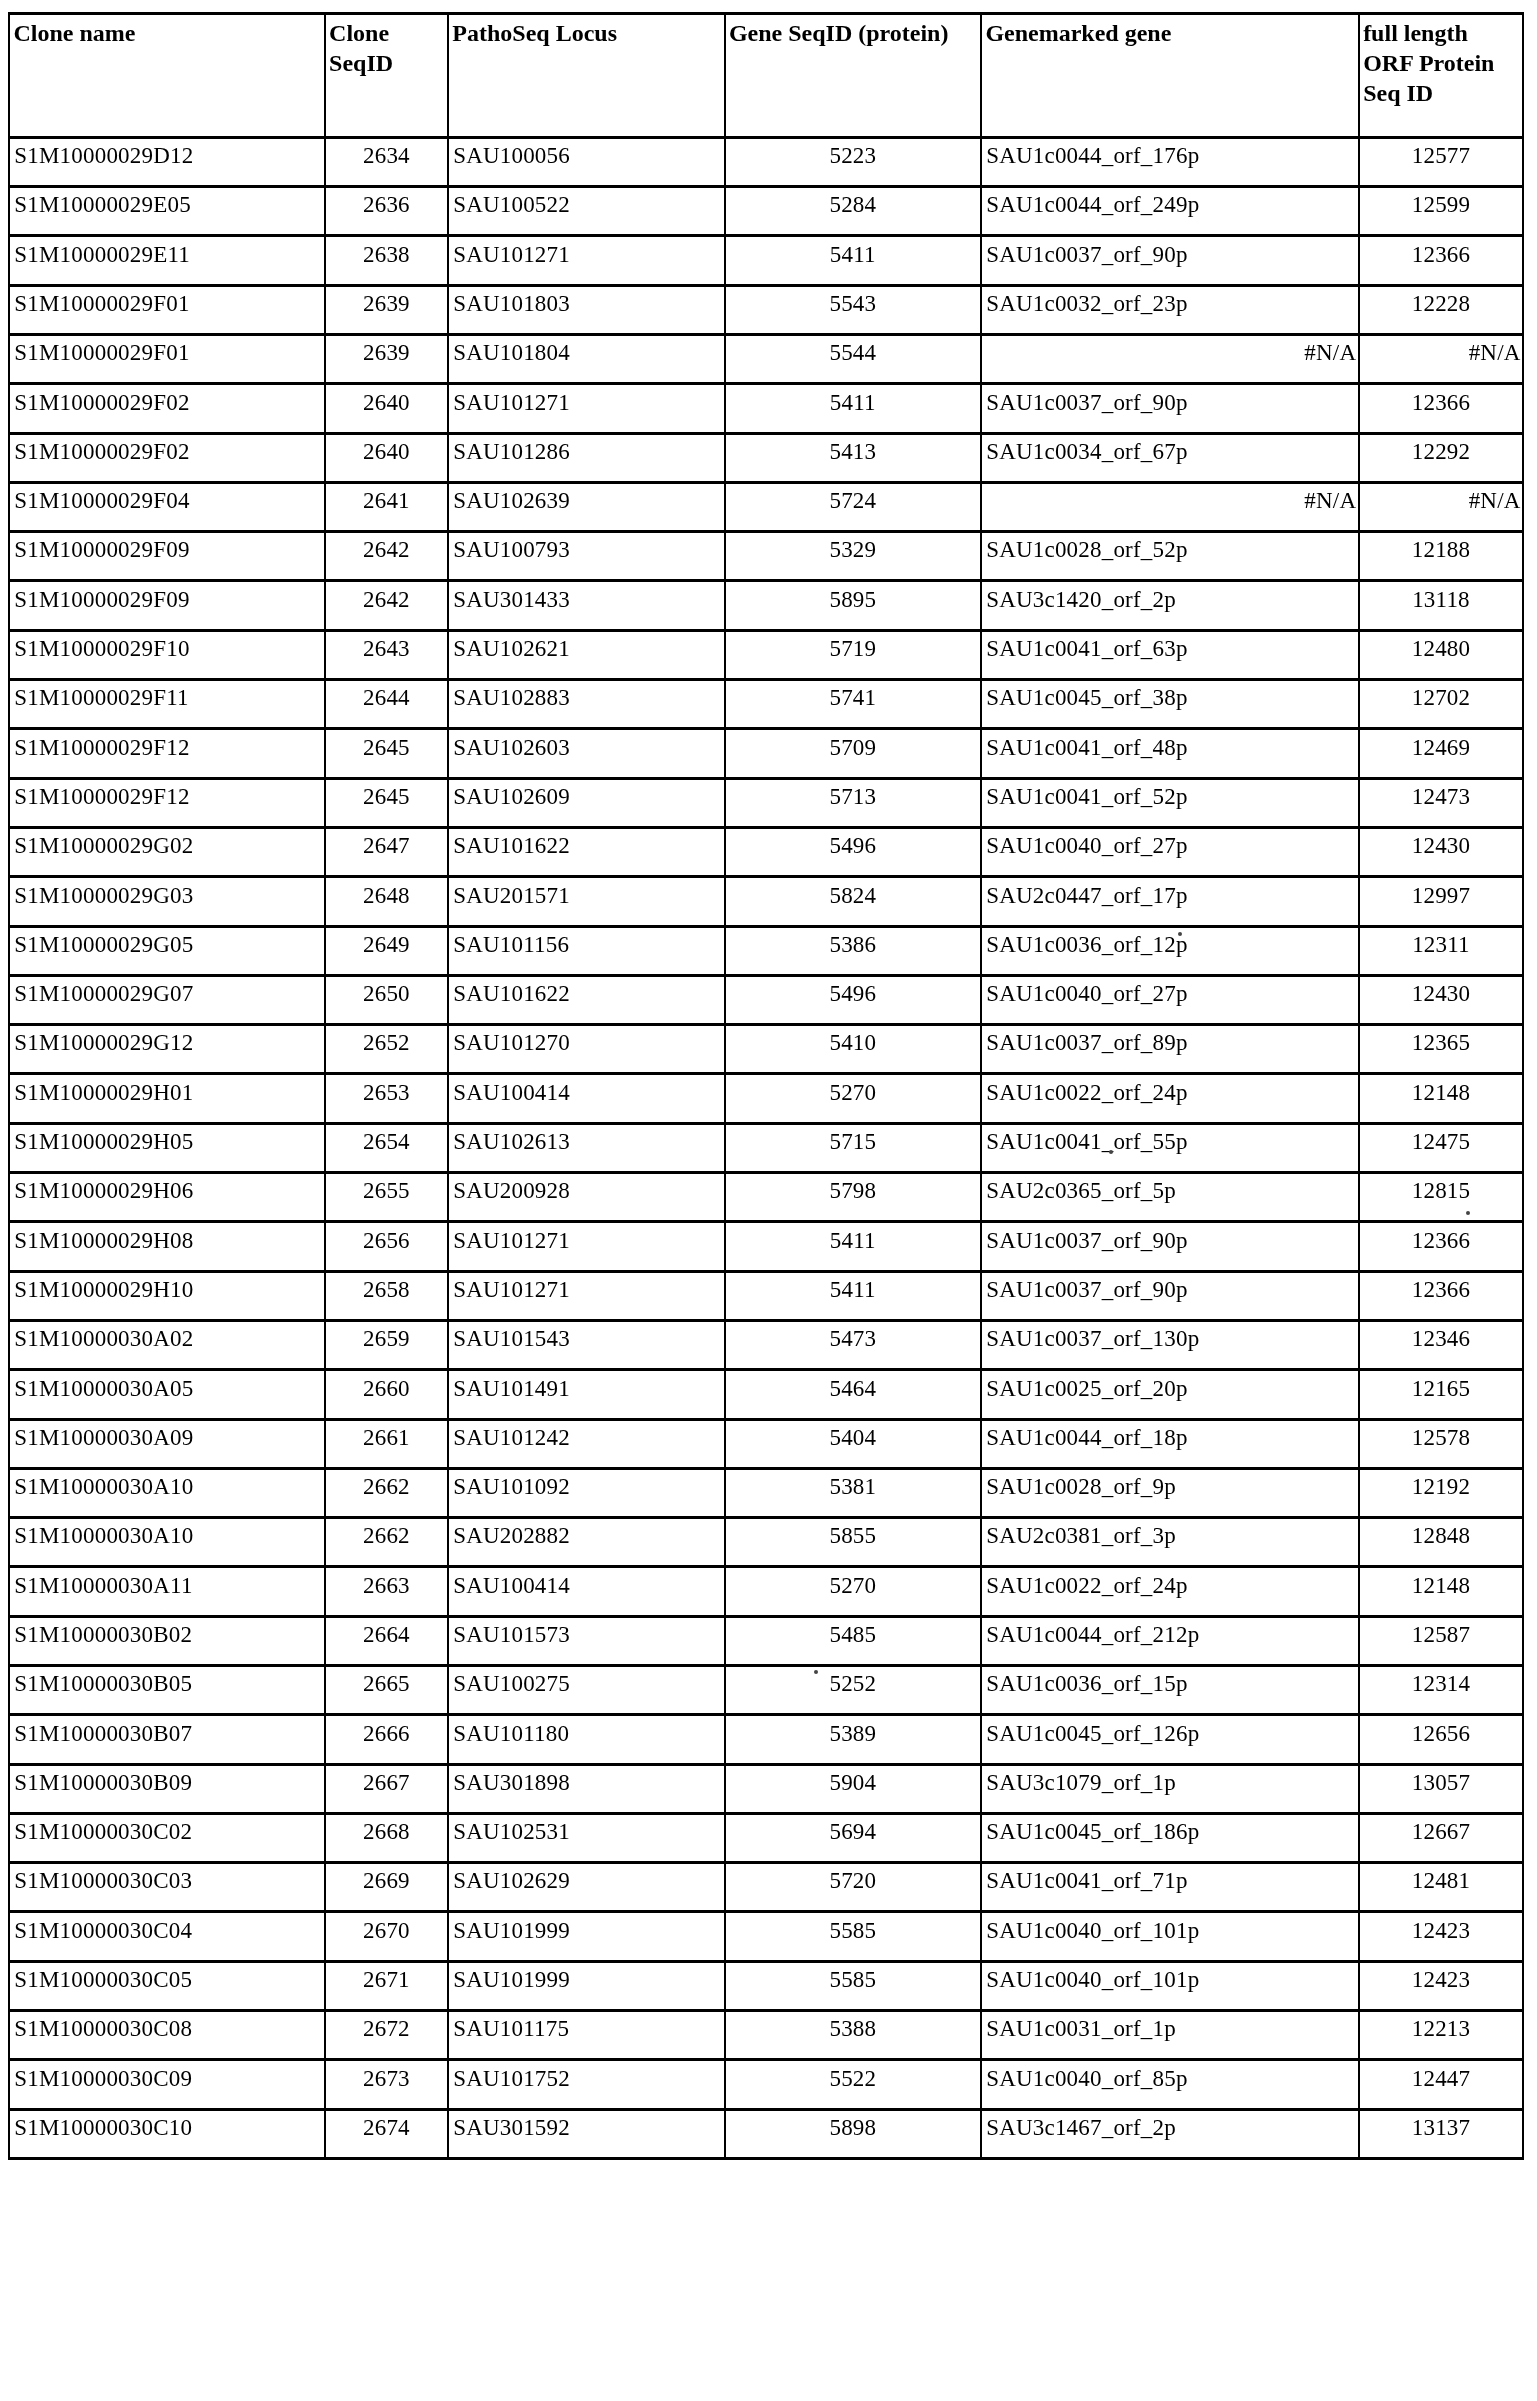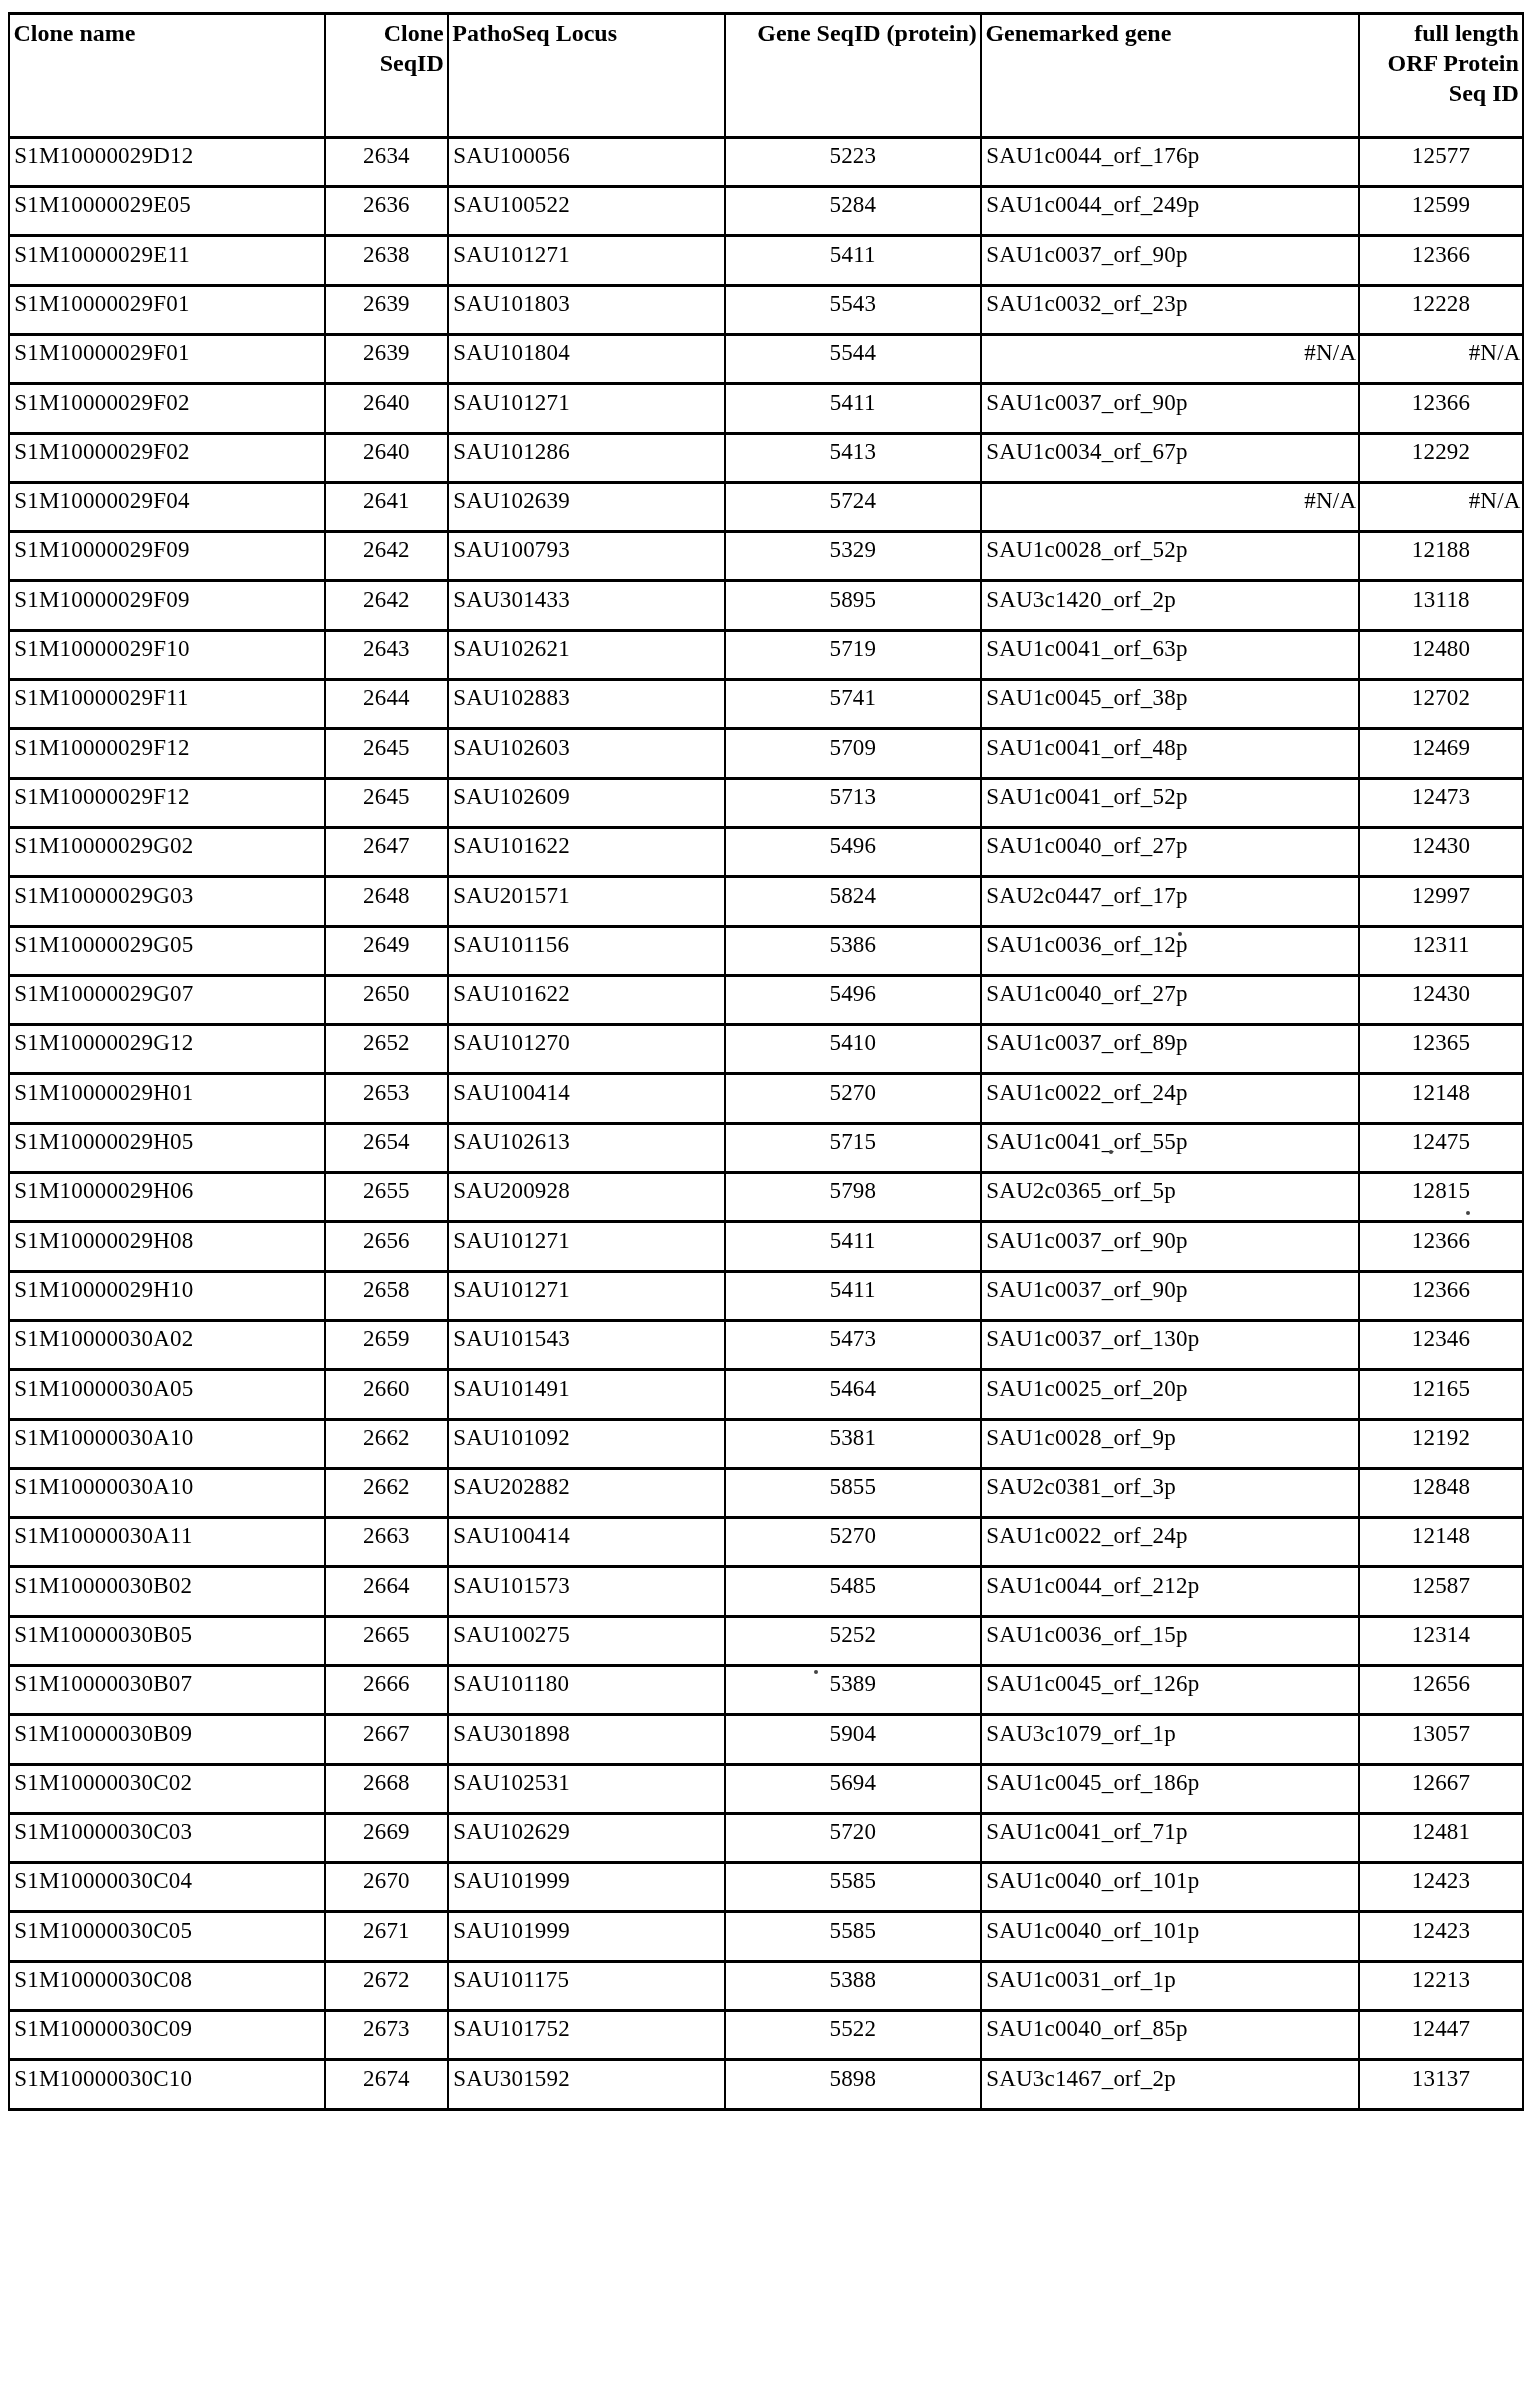--- a/index.html
+++ b/index.html
@@ -46,21 +46,21 @@
   .clone-table td {
     font-size: 23px;
     line-height: 28px;
     vertical-align: top;
     padding: 3.3px 1.6px 0 1.6px;
     height: 43px;
     letter-spacing: 0.2px;
   }
   
   .hl { text-align: left; }
-  .hc { text-align: right; }
+  .hc { text-align: left; }
   td.c0, td.c2, td.c4 { text-align: left; padding-left: 4.1px; }
   td.c1, td.c3, td.c5 { text-align: center; }
   td.na { text-align: right; }
   
   col.w0 { width: 315px; }
   col.w1 { width: 123px; }
   col.w2 { width: 276px; }
   col.w3 { width: 256px; }
   col.w4 { width: 377px; }
   col.w5 { width: 164px; }
@@ -299,20 +299,28 @@
         </tr>
         <tr>
           <td class="c0">S1M10000030A05</td>
           <td class="c1">2660</td>
           <td class="c2">SAU101491</td>
           <td class="c3">5464</td>
           <td class="c4">SAU1c0025_orf_20p</td>
           <td class="c5">12165</td>
         </tr>
         <tr>
+          <td class="c0">S1M10000030A09</td>
+          <td class="c1">2661</td>
+          <td class="c2">SAU101242</td>
+          <td class="c3">5404</td>
+          <td class="c4">SAU1c0044_orf_18p</td>
+          <td class="c5">12578</td>
+        </tr>
+        <tr>
           <td class="c0">S1M10000030A10</td>
           <td class="c1">2662</td>
           <td class="c2">SAU101092</td>
           <td class="c3">5381</td>
           <td class="c4">SAU1c0028_orf_9p</td>
           <td class="c5">12192</td>
         </tr>
         <tr>
           <td class="c0">S1M10000030A10</td>
           <td class="c1">2662</td>

